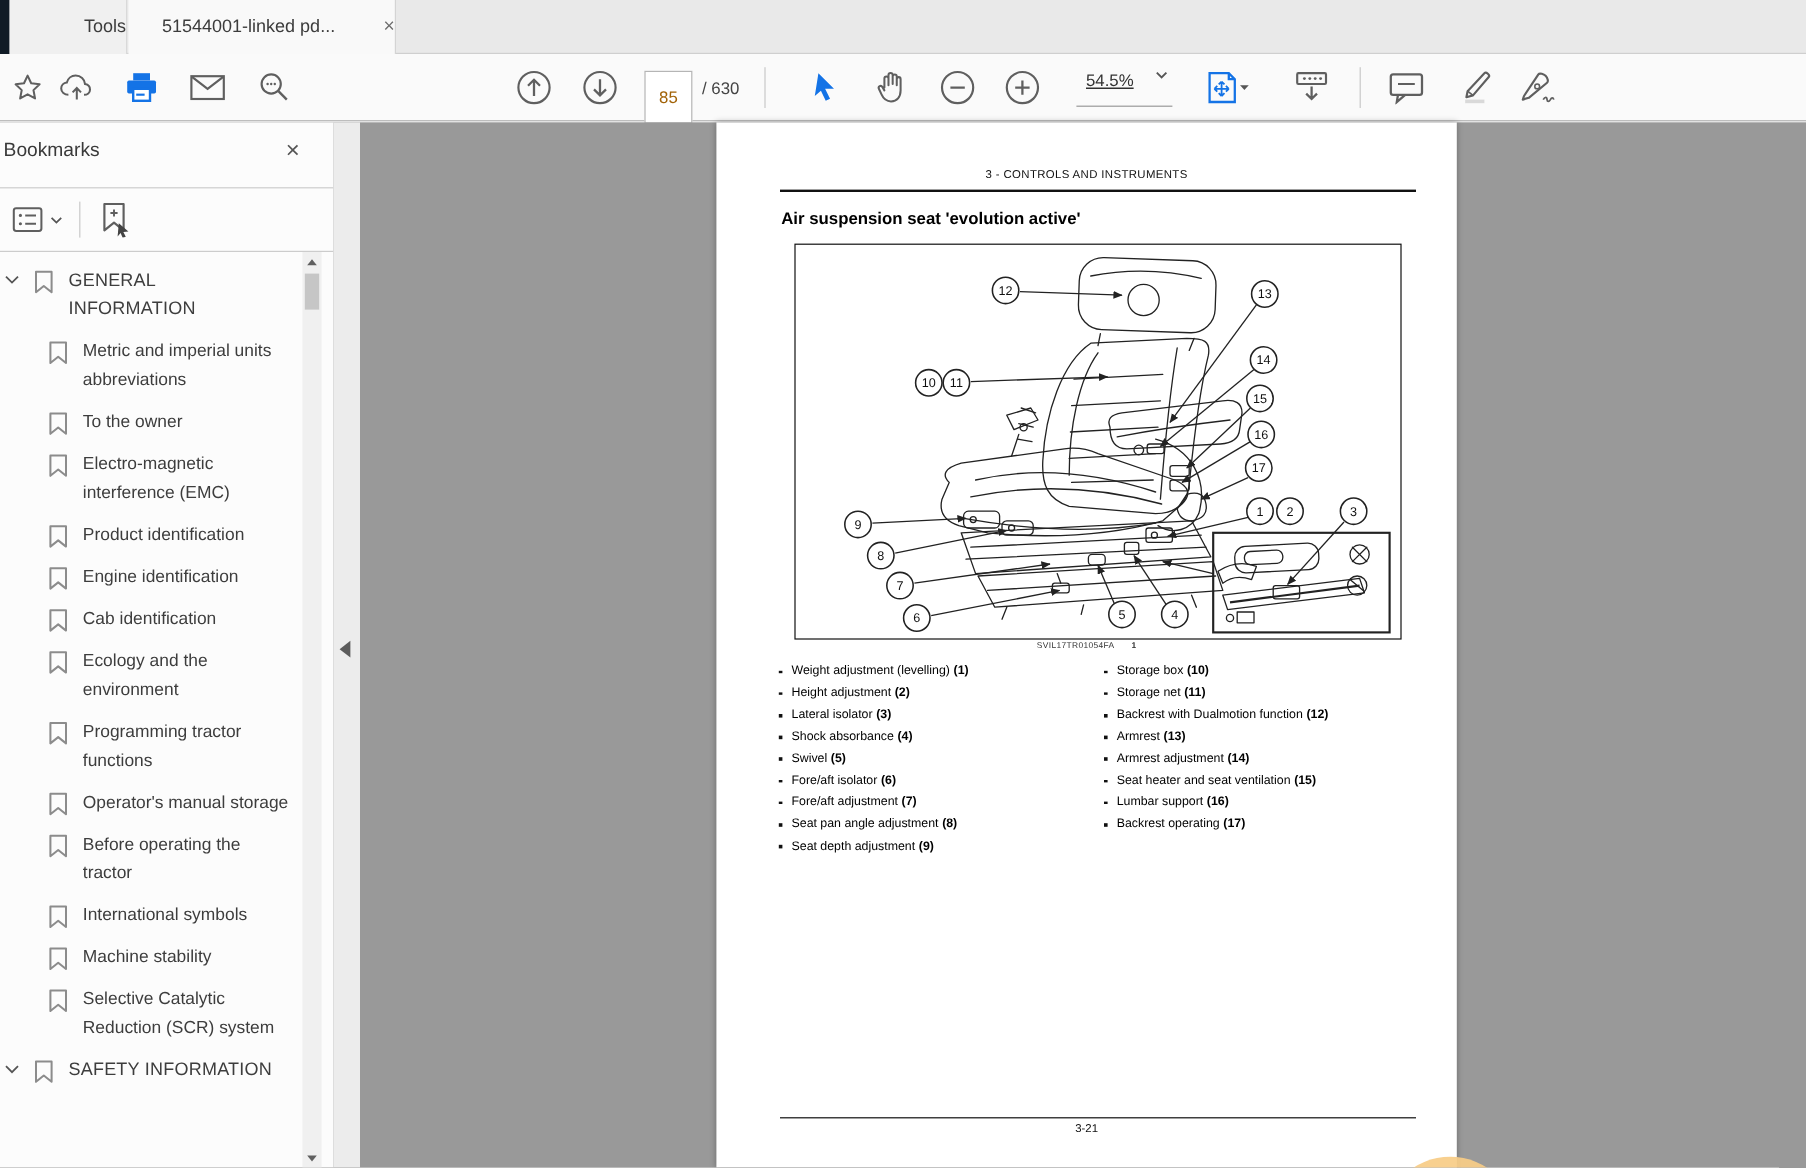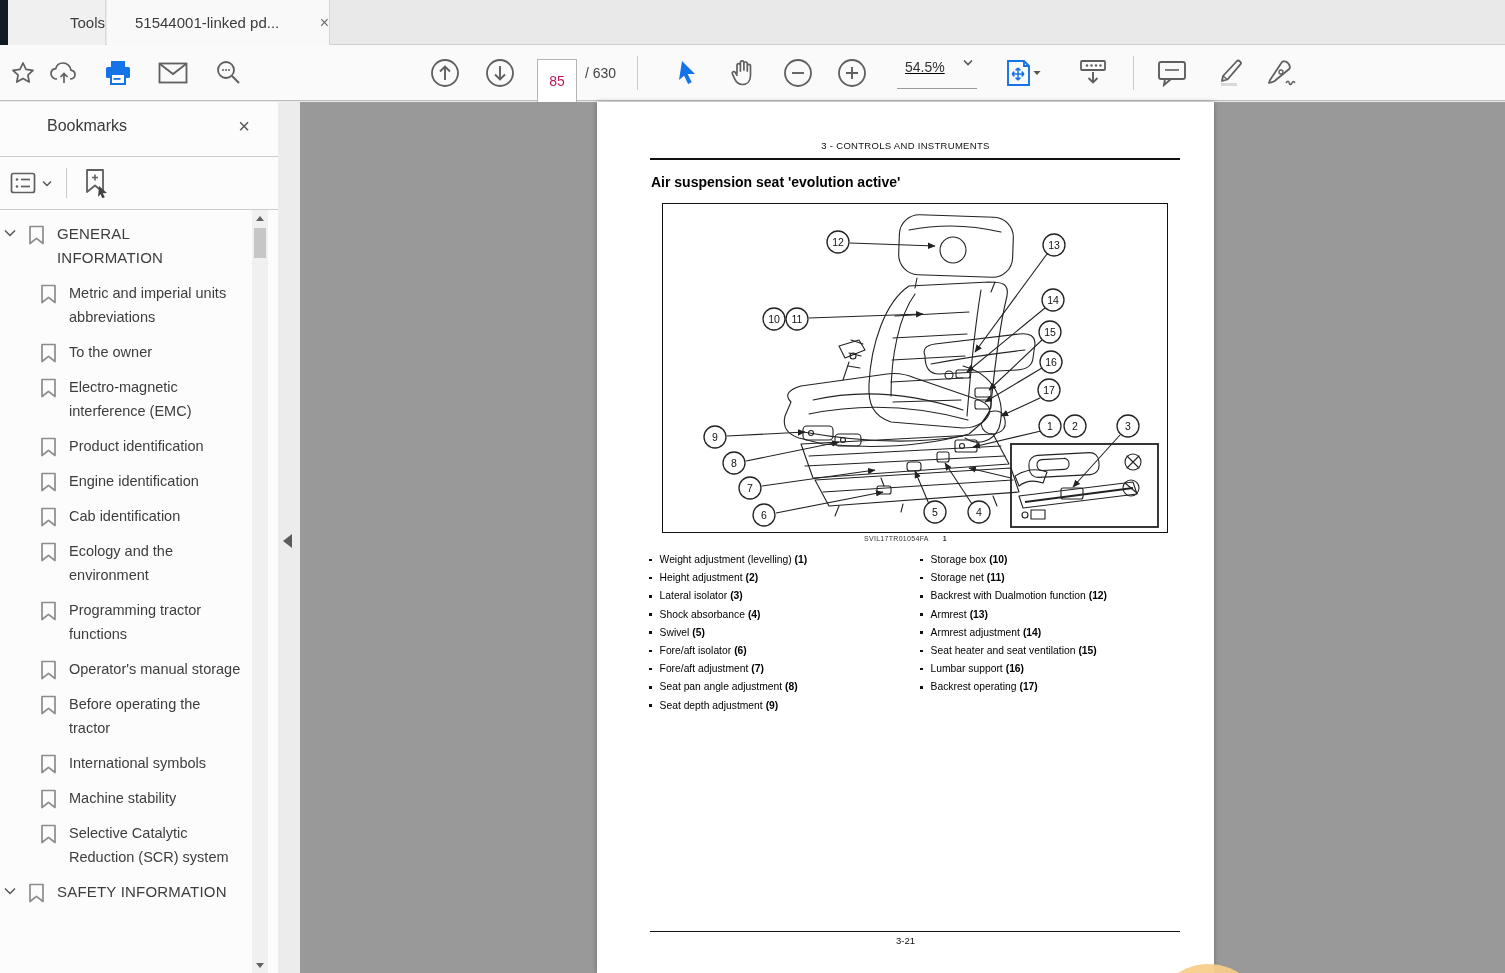--- a/index.html
+++ b/index.html
@@ -11,33 +11,33 @@
   .corner { position:absolute; left:0; top:0; width:8px; height:45px; background:#101b26; }
   .tab { position:absolute; top:0; height:45px; display:flex; align-items:center; justify-content:flex-end; font-size:15px; color:#3c3c3c; }
   .tab-tools { left:8px; width:98px; background:#f0f0f0; border-right:1px solid #d9d9d9; }
   .tab-doc { left:107px; width:223px; background:#f9f9f9; border-right:1px solid #d4d4d4; justify-content:space-between; padding-left:28px; }
   .tab-doc .close { margin-left:14px; color:#6d6d6d; font-size:16px; cursor:default; }
 
   
   .toolbar { position:absolute; left:0; top:45px; width:1505px; height:56px; background:#fafafa; border-bottom:1px solid #bdbdbd; }
   .tbtn { position:absolute; top:50%; transform:translate(-50%,-50%); display:flex; align-items:center; justify-content:center; }
   .tsep { position:absolute; top:11px; width:1px; height:34px; background:#c9c9c9; }
-  .page-input { position:absolute; left:537px; top:14px; width:40px; height:44px; border:1px solid #b5b5b5; background:#fff; text-align:center; font-size:14px; color:#be185d; font-family:"Liberation Sans",sans-serif; }
+  .page-input { position:absolute; left:537px; top:14px; width:40px; height:44px; border:1px solid #b5b5b5; background:#fff; text-align:center; font-size:14px; color:#a16207; font-family:"Liberation Sans",sans-serif; }
   .page-total { position:absolute; left:585px; top:20px; font-size:14px; color:#444; }
   .zoom-box { position:absolute; left:897px; top:14px; width:80px; height:30px; border-bottom:1px solid #9a9a9a; display:flex; align-items:flex-start; justify-content:space-between; padding:0 4px 0 8px;text-decoration:underline; }
   .zoom-box span { font-size:14px; color:#333; }
   svg.ic { display:block; }
 
   
   .main { position:absolute; left:0; top:102px; width:1505px; height:871px; background:#999999; }
 
   
   .sidebar { position:absolute; left:0; top:0; width:278px; height:871px; background:#fcfcfc; }
   .sb-head { position:absolute; left:0; top:0; width:278px; height:54px; }
-  .sb-title { position:absolute; left:3px; top:15px; font-size:16px; color:#3a3a3a;margin-left:44px; }
+  .sb-title { position:absolute; left:3px; top:15px; font-size:16px; color:#3a3a3a; }
   .sb-close { position:absolute; left:231px; top:11px; width:26px; height:26px; font-size:20px; color:#555; display:flex; align-items:center; justify-content:center; }
   .sb-div { position:absolute; left:0; width:278px; height:1px; background:#cccccc; }
   .sb-icons { position:absolute; left:0; top:55px; width:278px; height:52px; display:flex; align-items:center; }
   .sb-tree { position:absolute; left:0; top:108px; width:250px; bottom:0; overflow:hidden; padding:12px 0 16px 4px; }
   .bm-item { display:flex; gap:12px; margin-bottom:11px; cursor:default; }
   .bm-item .lbl { font-size:14.5px; color:#3d3d3d; line-height:24px; max-width:176px; }
   .bm-top .lbl { font-size:15px; letter-spacing:.2px; }
   .bm-child { padding-left:36px; }
   .bm-top { padding-left:0; align-items:flex-start; }
   .chev { margin-top:7px; flex:none; }

